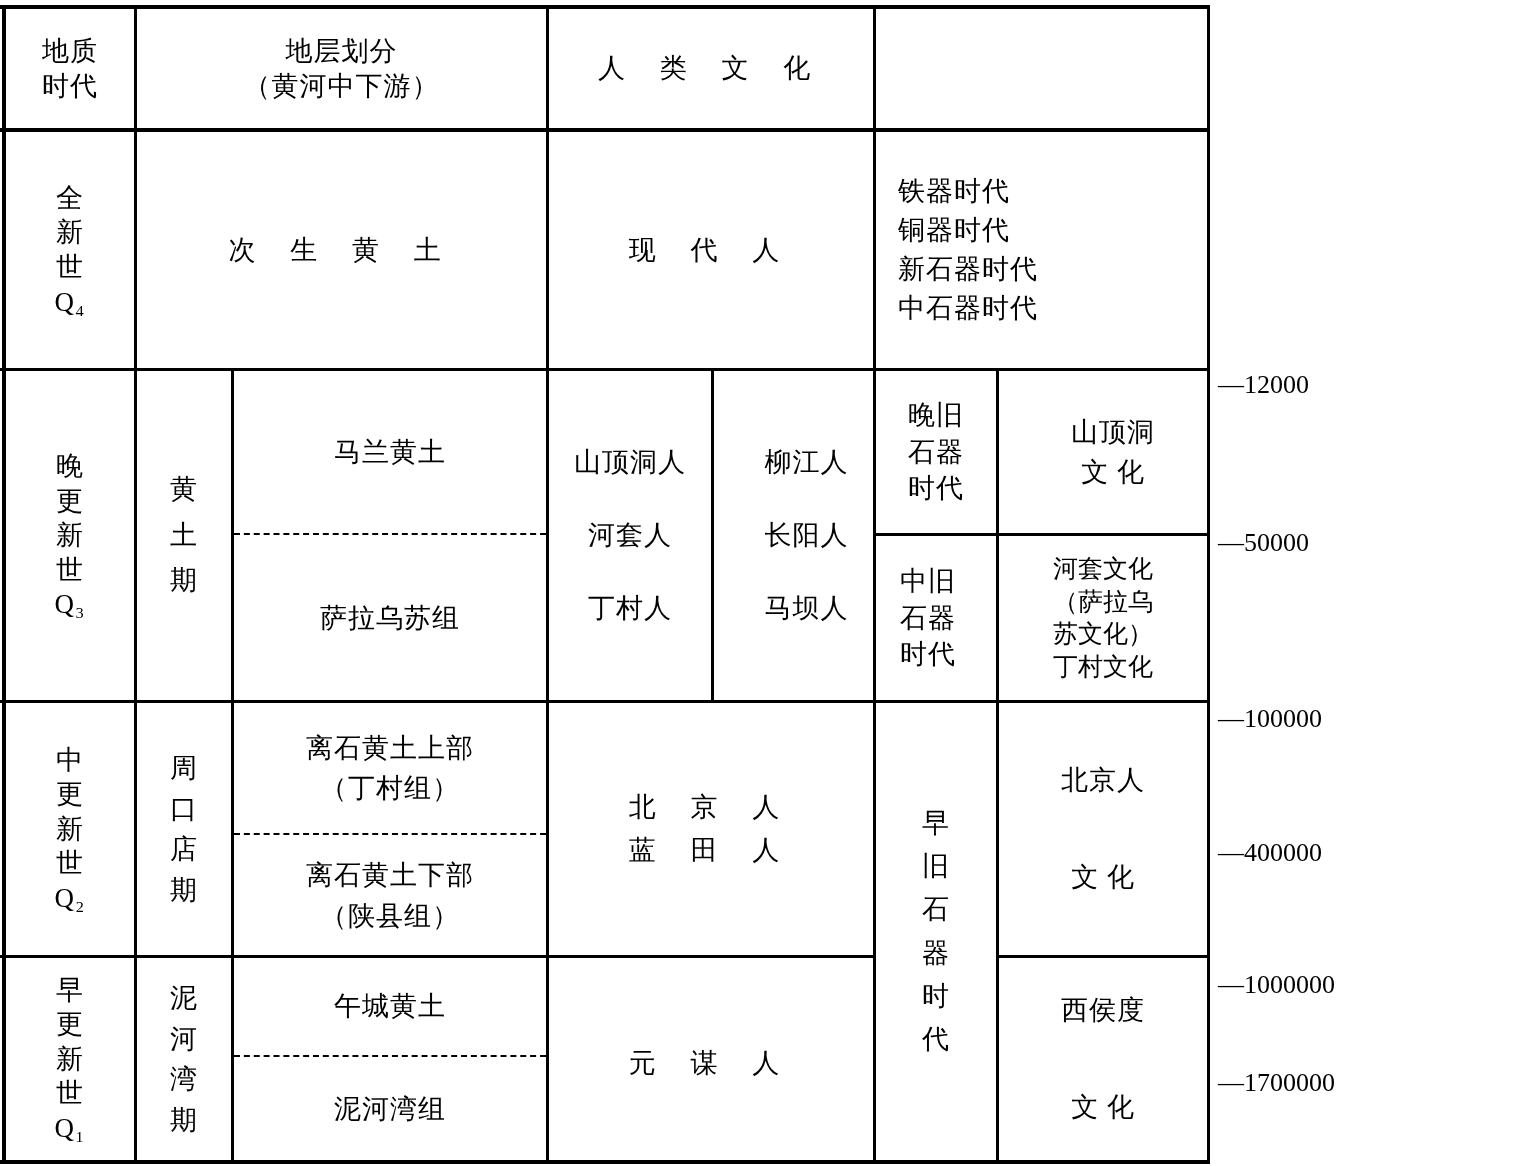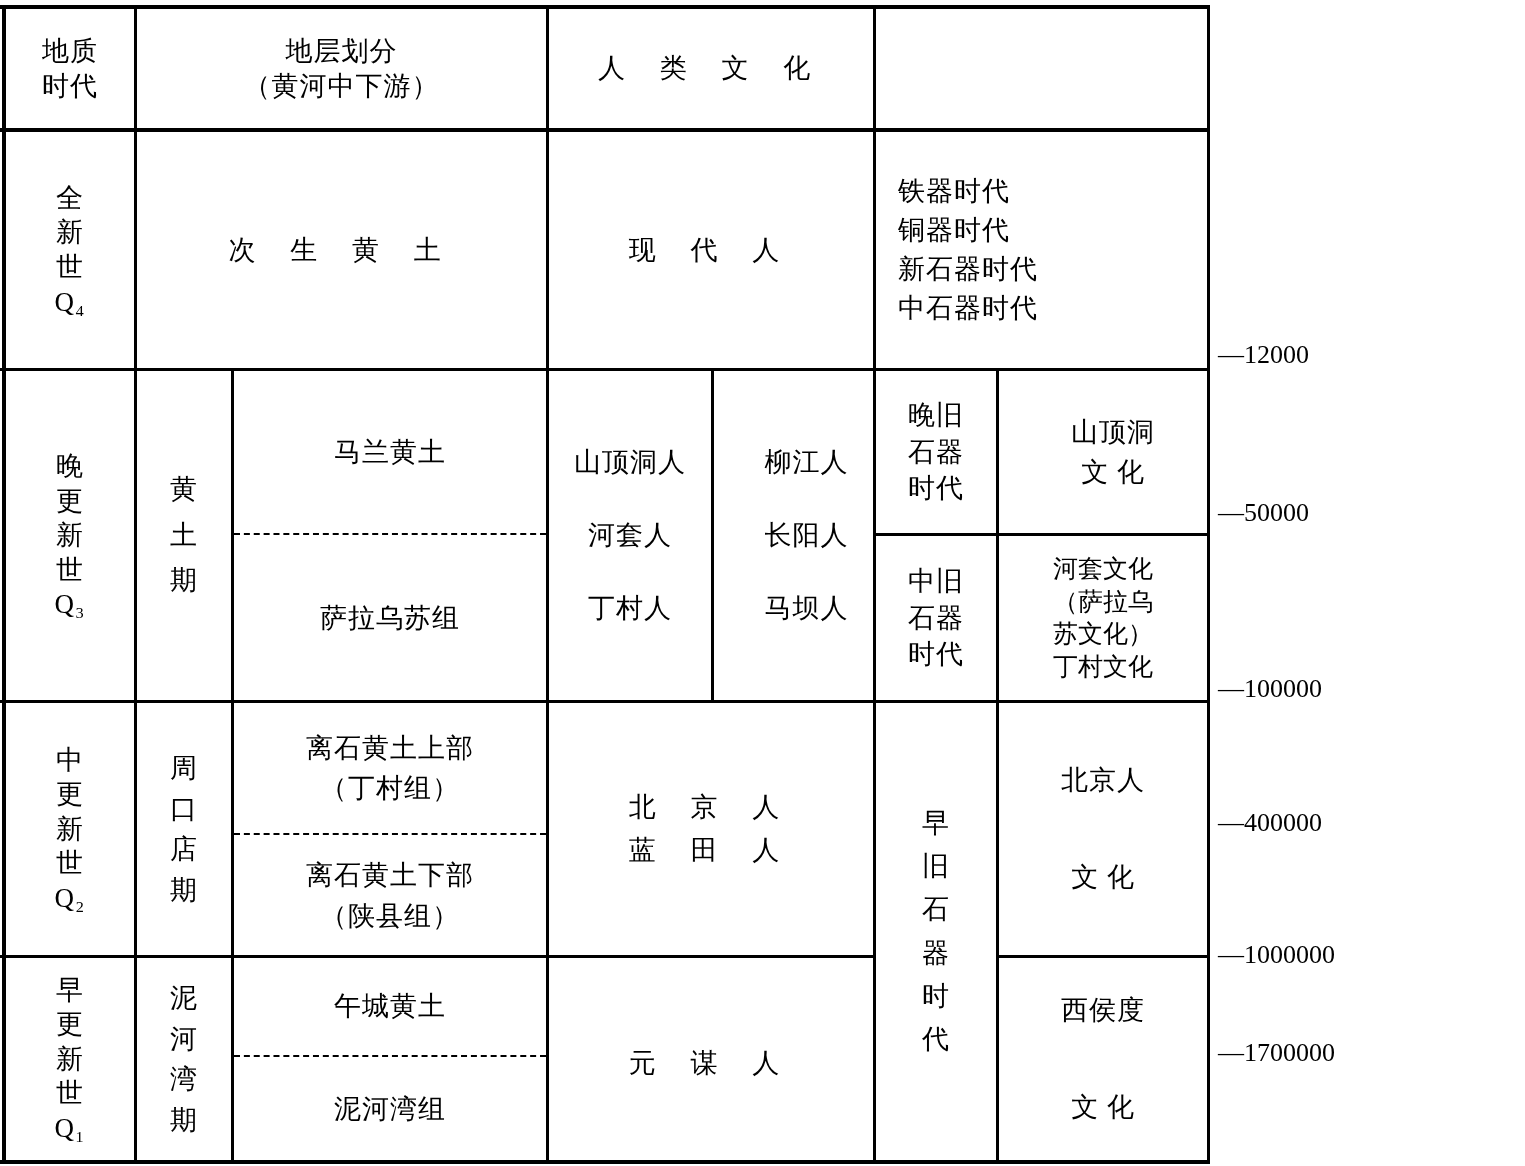--- a/index.html
+++ b/index.html
@@ -42,20 +42,21 @@
   .dashh {
     position: absolute;
     border-top: 2px dashed #000000;
     height: 0;
   }
   .yrs {
     position: absolute;
     font-size: 26px;
     letter-spacing: 0px;
     white-space: nowrap;
+    margin-top: 30px;
   }
 </style>
 </head>
 <body>
 
 <div id="sheet">
 
   <div class="hline" style="left:0; top:5px; width:1210px; height:4px;"></div>
   <div class="hline" style="left:0; top:128px; width:1210px; height:4px;"></div>
   <div class="hline" style="left:0; top:368px; width:1210px; height:3px;"></div>
@@ -131,21 +132,21 @@
 
 马坝人</div>
 
   <div class="cell" style="left:876px; top:371px; width:120px; height:162px; line-height:1.35;">晚旧
 石器
 时代</div>
 
   <div class="cell" style="left:999px; top:371px; width:228px; height:162px; line-height:1.5;">山顶洞
 文 化</div>
 
-  <div class="cell" style="left:876px; top:536px; width:104px; height:164px; line-height:1.35;margin-left:8px;">中旧
+  <div class="cell" style="left:876px; top:536px; width:104px; height:164px; line-height:1.35;">中旧
 石器
 时代</div>
 
   <div class="cell small" style="left:999px; top:536px; width:208px; height:164px; line-height:1.3; letter-spacing:0px;">河套文化
 （萨拉乌
 苏文化）
 丁村文化</div>
 
   <div class="cell" style="left:6px; top:703px; width:128px; height:252px;">中
 更

